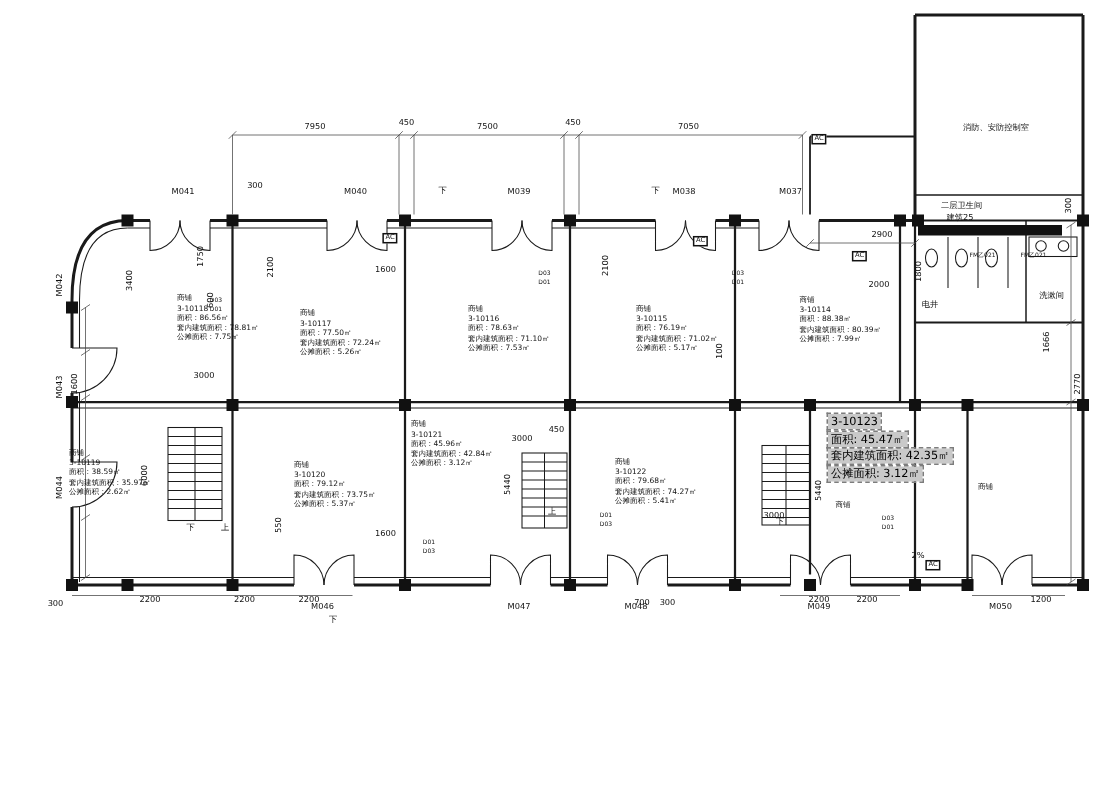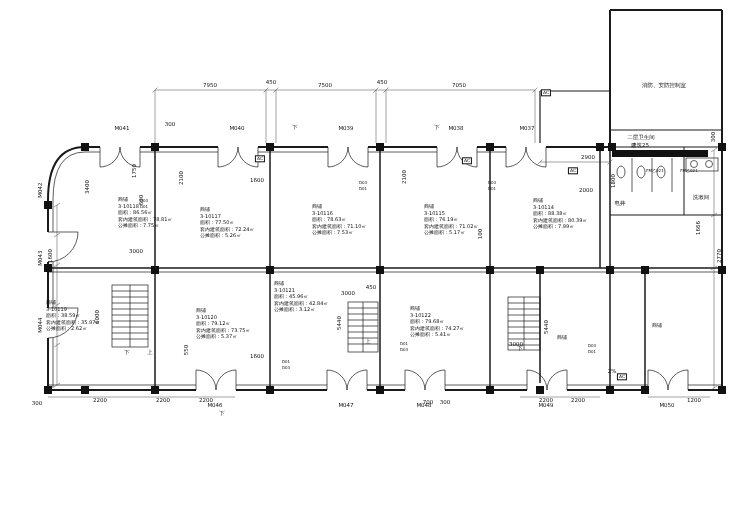--- a/index.html
+++ b/index.html
@@ -361,14 +361,20 @@
         <div>公摊面积：5.41㎡</div>
       </div>
       <div class="shop" style="left: 652px; top: 322px;">
         <div>商铺</div>
       </div>
       <div class="shop" style="left: 557px; top: 334px;">
         <div>商铺</div>
       </div>
     </div>
 
+  <div class="hl">
+    <div>3-10123</div>
+    <div>面积: 45.47㎡</div>
+    <div>套内建筑面积: 42.35㎡</div>
+    <div>公摊面积: 3.12㎡</div>
+  </div>
 
 </div>
 
 </body></html>

